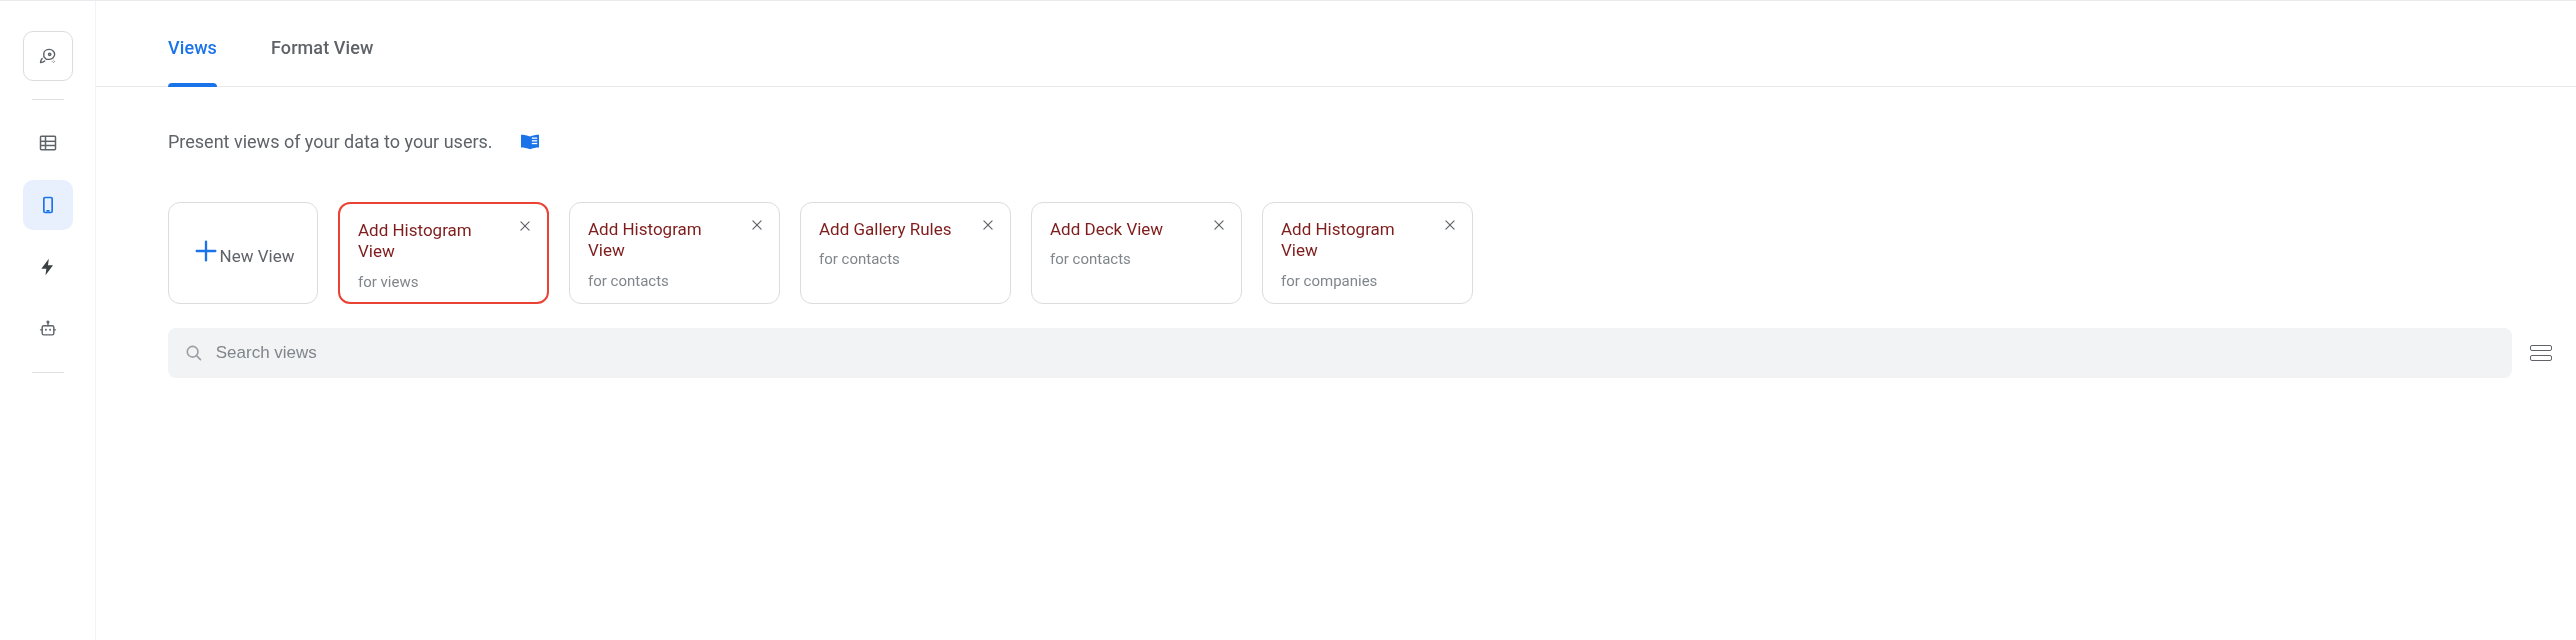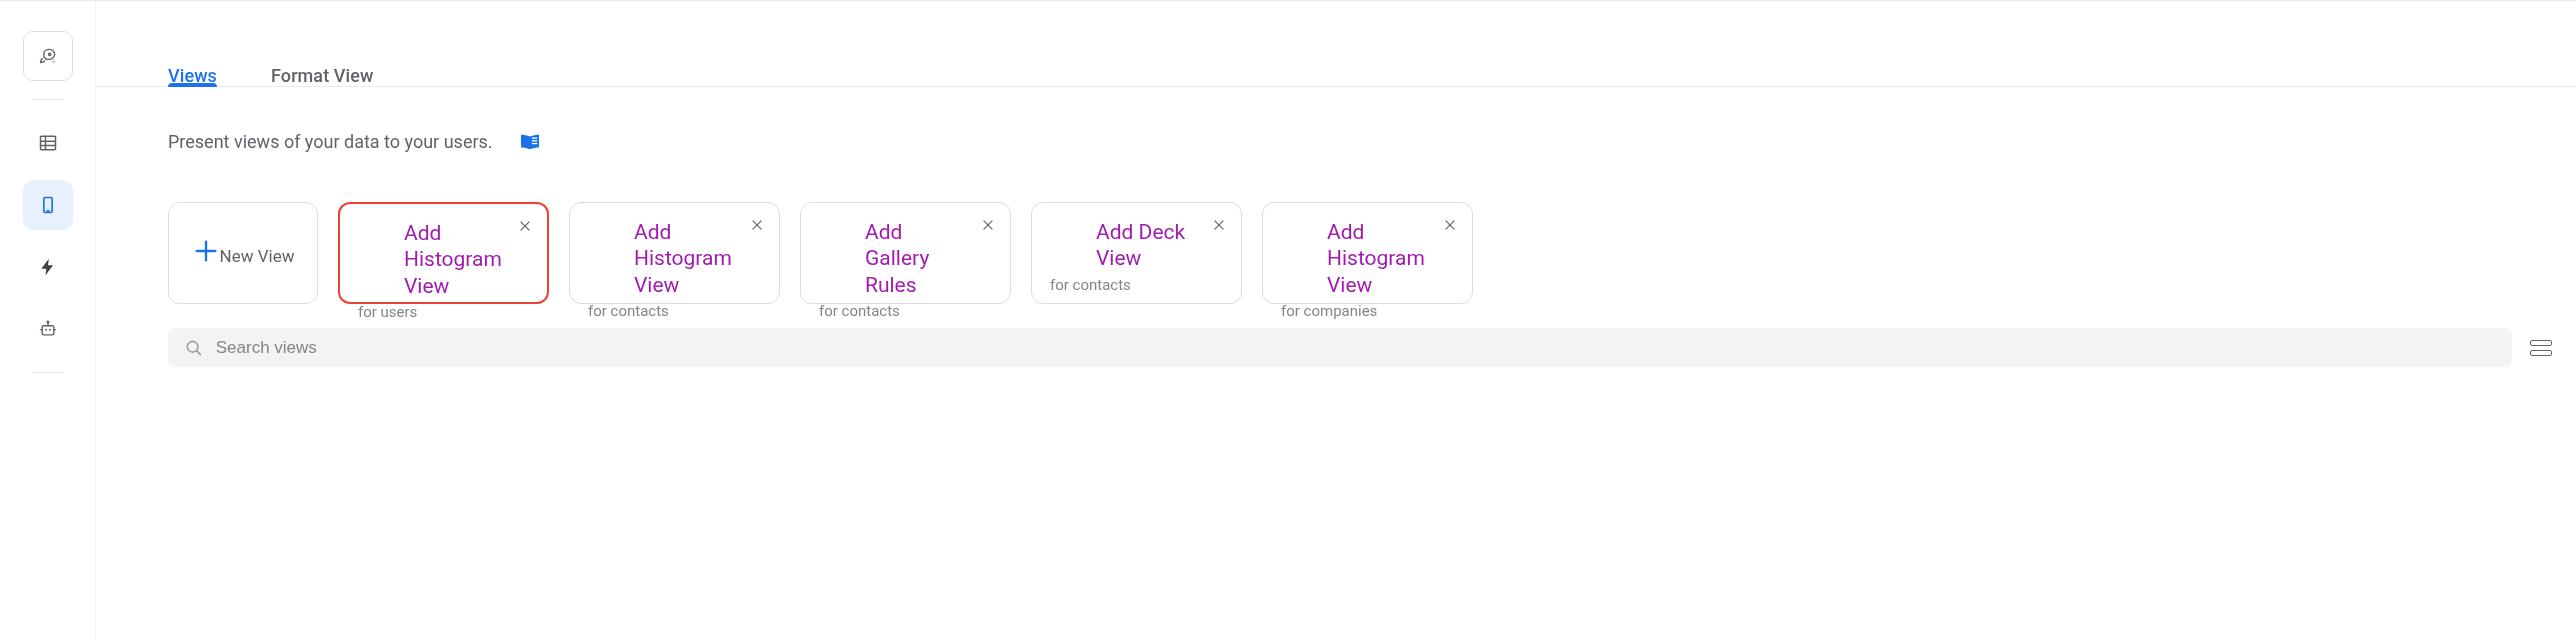--- a/index.html
+++ b/index.html
@@ -74,20 +74,21 @@
     display: flex;
     align-items: flex-end;
     gap: 54px;
     padding: 0 0 0 72px;
     border-bottom: 1px solid #e8eaed;
   }
   .tab {
     font-size: 18px;
     color: #5f6368;
     letter-spacing: .1px;
+    padding-bottom: 28px;
     cursor: pointer;
     font-weight: 500;
   }
   .tab.active {
     color: #1a73e8;
     position: relative;
   }
   .tab.active::after {
     content: "";
     position: absolute;
@@ -140,27 +141,26 @@
   .card.new .new-label {
     margin-top: 6px;
     font-size: 17px;
     color: #5f6368;
   }
   .card.suggestion {
     width: 211px;
     padding: 16px 40px 0 18px;
   }
   .card.suggestion .title {
-    font-size: 21px;
-    color: #a21caf;
+    font-size: 17px;
+    color: #7f1d1d;
     line-height: 1.25;
-    margin-left: 46px;
   }
   .card.suggestion .subtitle {
-    margin-top: 4px;
+    margin-top: 10px;
     font-size: 15px;
     color: #80868b;
   }
   .card.suggestion.selected {
     border: 2px solid #ea4335;
   }
   .card .close-btn {
     position: absolute;
     top: 10px;
     right: 10px;
@@ -179,21 +179,21 @@
   
   .search-row {
     margin: 24px 0 0 72px;
     display: flex;
     align-items: center;
     gap: 18px;
     width: calc(100% - 90px);
   }
   .search-box {
     flex: 1 1 auto;
-    height: 39px;
+    height: 50px;
     border-radius: 8px;
     background: #f1f3f4;
     display: flex;
     align-items: center;
     padding: 0 16px;
     gap: 12px;
   }
   .search-box svg {
     width: 20px;
     height: 20px;
@@ -301,21 +301,21 @@
           <svg width="28" height="28" viewBox="0 0 24 24" stroke="#1a73e8" stroke-width="2" fill="none" stroke-linecap="round">
             <line x1="12" y1="4" x2="12" y2="20"></line>
             <line x1="4" y1="12" x2="20" y2="12"></line>
           </svg>
         </div>
         <div class="new-label">New View</div>
       </div>
 
       <div class="card suggestion selected">
         <div class="title">Add Histogram View</div>
-        <div class="subtitle">for users</div>
+        <div class="subtitle">for views</div>
         <div class="close-btn">
           <svg viewBox="0 0 24 24" stroke-width="2" stroke-linecap="round">
               <line x1="5" y1="5" x2="19" y2="19"></line>
               <line x1="19" y1="5" x2="5" y2="19"></line>
             </svg>
         </div>
       </div>
 
       <div class="card suggestion">
         <div class="title">Add Histogram View</div>

